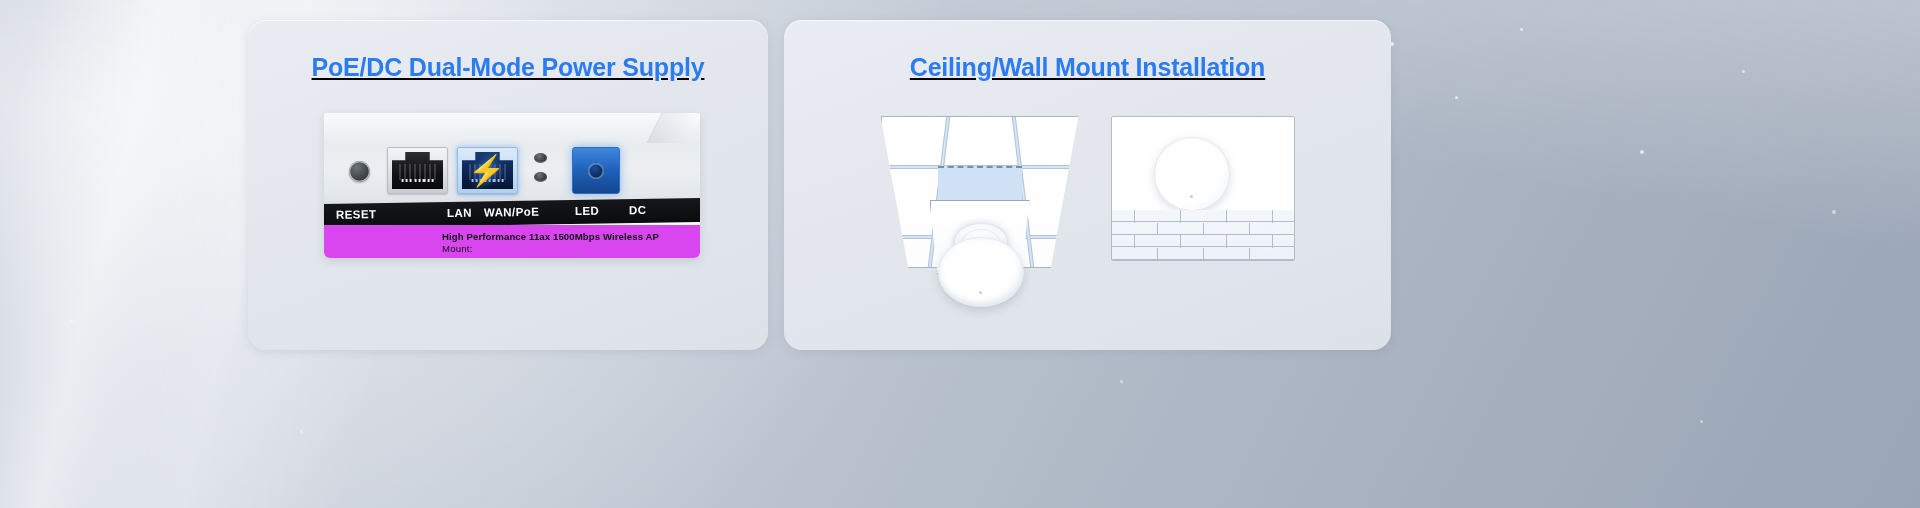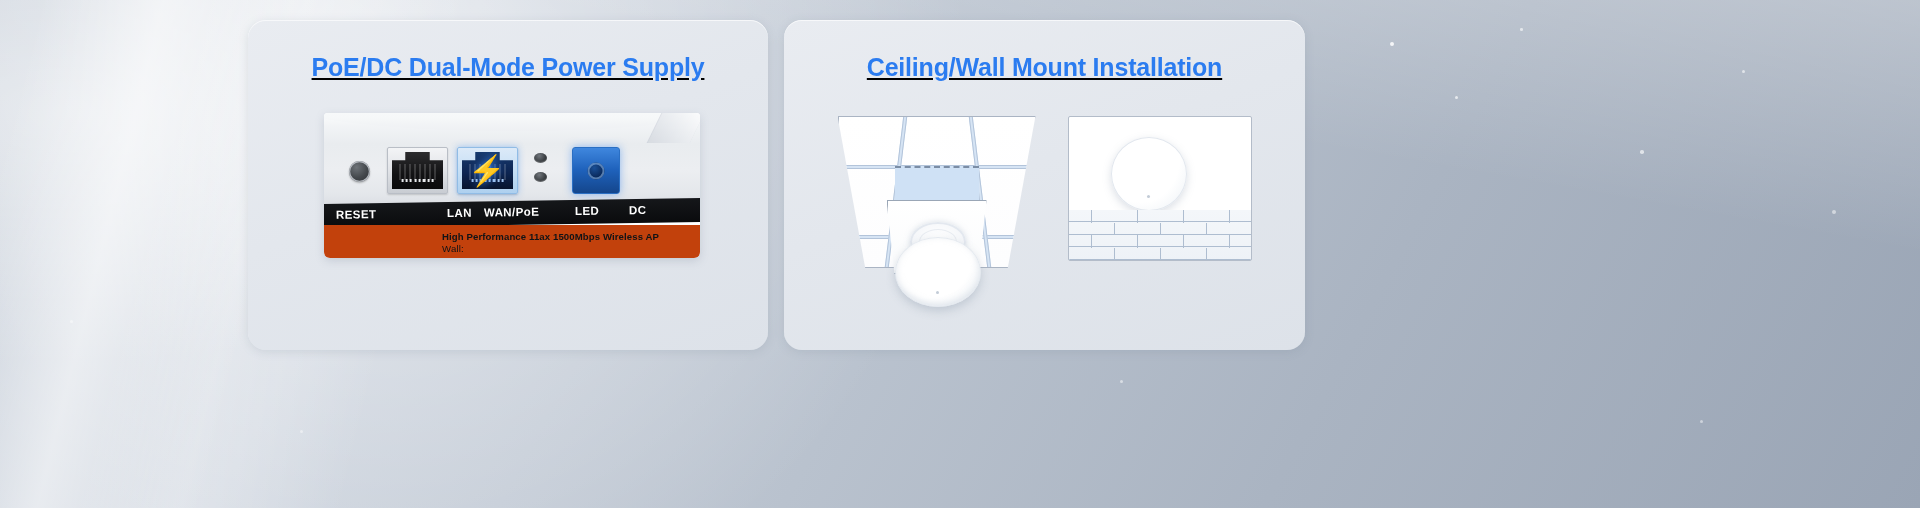--- a/index.html
+++ b/index.html
@@ -48,21 +48,21 @@
   }
 
   .card {
     background: linear-gradient(160deg, #e9ecf1 0%, #e3e7ed 45%, #dde2e9 100%);
     border-radius: 18px;
     box-shadow: 0 2px 10px rgba(110,125,145,0.18), inset 0 1px 0 rgba(255,255,255,0.65);
     position: relative;
     text-decoration: underline;
   }
   .card-poe    { width: 520px; height: 330px; }
-  .card-mount  { width: 521px; height: 330px; }
+  .card-mount  { width: 607px; height: 330px; }
 
   .card-title {
     text-align: center;
     color: #2b7cf0;
     font-size: 25px;
     font-weight: 700;
     letter-spacing: -0.2px;
     padding-top: 33px;
   }
   .card-mount .card-title { padding-top: 33px; }
@@ -220,21 +220,21 @@
   .band-labels span { position: absolute; top: 3px; white-space: nowrap; margin-left: 12px; }
   .bl-reset { left: 0px; }
   .bl-lan   { left: 83px; padding-left: 28px; }
   .bl-wan   { left: 148px; }
   .bl-led   { left: 239px; }
   .bl-dc    { left: 293px; }
 
   .dev-label {
     position: absolute;
     left: 0; right: 0; top: 112px; bottom: 0;
-    background: #c2410c;
+    background: #d946ef;
     padding: 5px 0 0 118px;
     color: #111316;
   }
   .dev-label .lbl-head {
     font-size: 9.6px;
     font-weight: 700;
     letter-spacing: 0.1px;
     line-height: 13px;
     white-space: nowrap;
   }
@@ -465,21 +465,21 @@
         <div class="band-labels">
           <span class="bl-reset">RESET</span>
           <span class="bl-lan">LAN</span>
           <span class="bl-wan">WAN/PoE</span>
           <span class="bl-led">LED</span>
           <span class="bl-dc">DC</span>
         </div>
 
         <div class="dev-label">
           <div class="lbl-head">High Performance 11ax 1500Mbps Wireless AP</div>
-          <div class="lbl-line">Wall:</div>
+          <div class="lbl-line">Mount:</div>
           <div class="lbl-line">IP: 192.168.188.253</div>
         </div>
       </div>
     </div>
 
   </section>
 
   <section class="card card-mount">
     <h2 class="card-title">Ceiling/Wall Mount Installation</h2>
 

